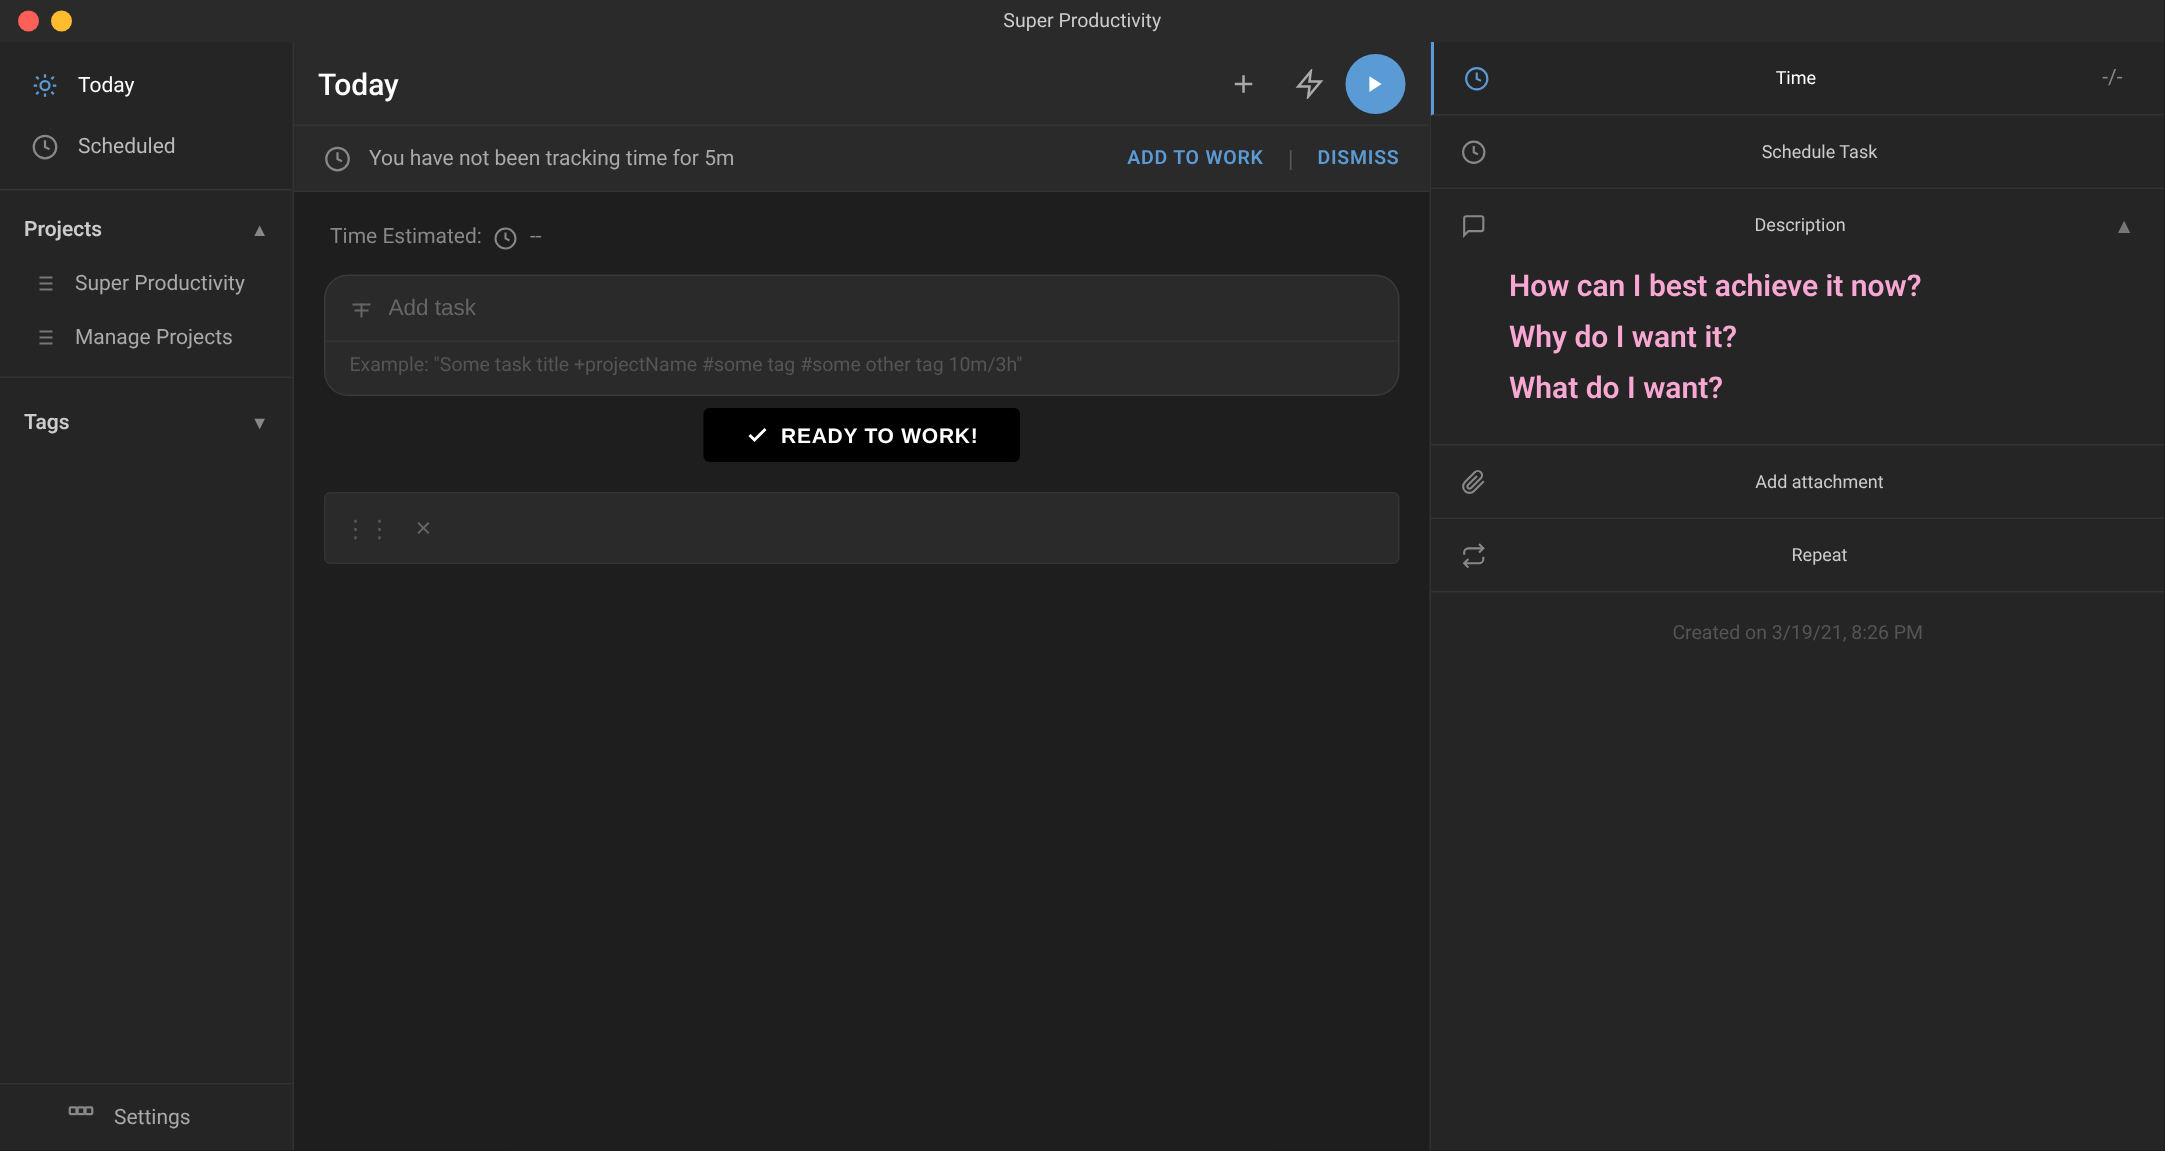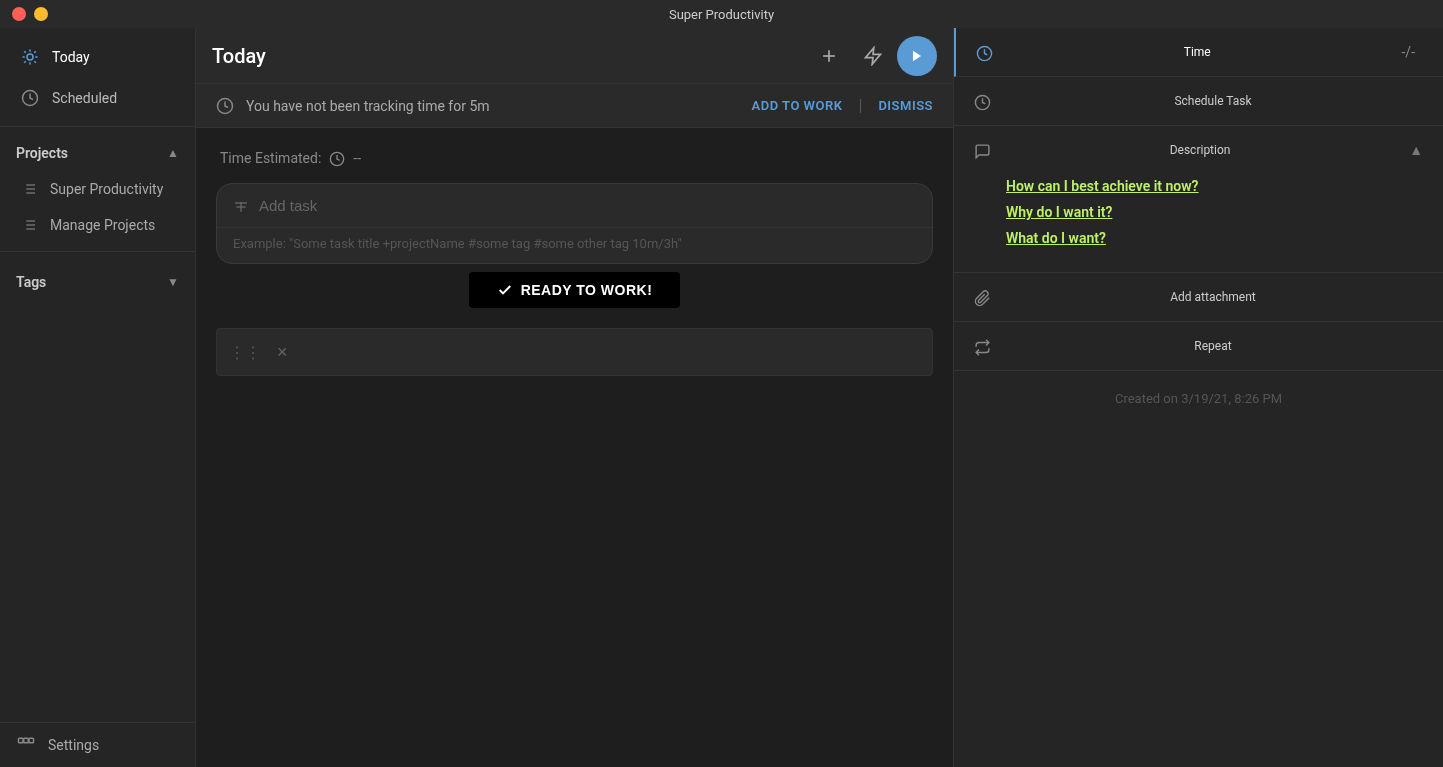--- a/index.html
+++ b/index.html
@@ -126,20 +126,21 @@
       display: flex;
       align-items: center;
       justify-content: center;
       color: #777;
       flex-shrink: 0;
     }
 
     .sidebar-bottom {
       margin-top: auto;
       border-top: 1px solid #333;
+      padding-left: 28px;
     }
     .settings-item {
       display: flex;
       align-items: center;
       gap: 12px;
       padding: 12px 16px;
       cursor: pointer;
       color: #aaa;
       font-size: 14px;
     }
@@ -348,25 +349,24 @@
       display: flex;
       align-items: center;
       padding: 14px 20px;
       cursor: pointer;
       gap: 12px;
     }
     .description-content {
       padding: 4px 20px 16px 52px;
     }
     .description-prompt {
-      color: #bef264;
-      font-size: 14px;
+      color: #f9a8d4;
+      font-size: 20px;
       font-weight: 600;
       margin-bottom: 10px;
-      text-decoration: underline;
     }
 
     .created-at {
       padding: 20px;
       text-align: center;
       color: #555;
       font-size: 13px;
     }
 
     

